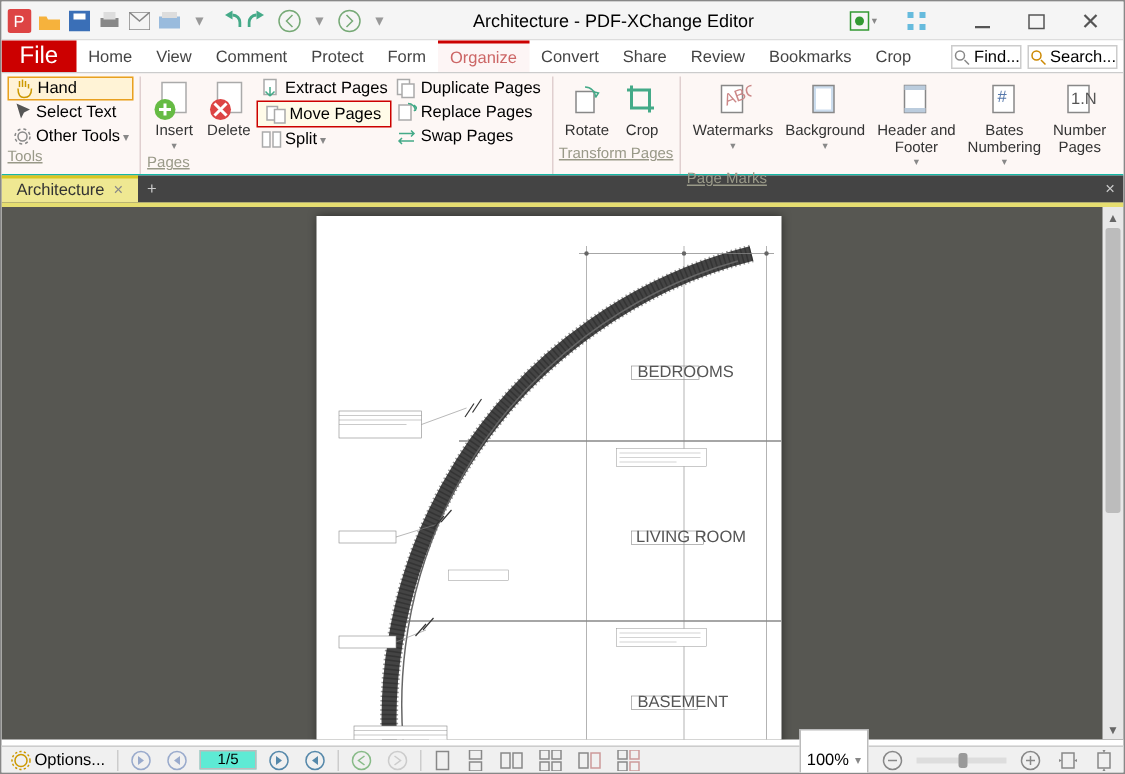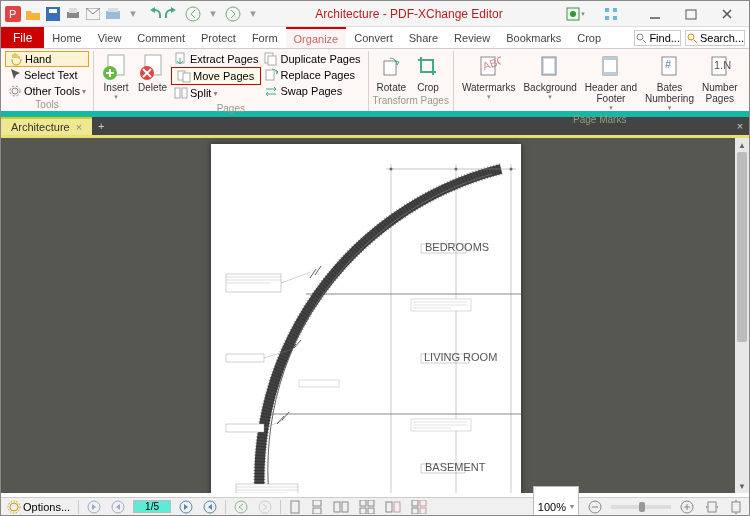--- a/index.html
+++ b/index.html
@@ -2,37 +2,37 @@
 <html><head>
 <meta charset="utf-8">
 <style>
 * { box-sizing: border-box; margin: 0; padding: 0; font-family: "Segoe UI", Tahoma, sans-serif; font-size: 11px; }
 body { background: #fff; width: 750px; height: 516px; overflow: hidden; border: 1px solid #888; position: relative; }
 
 
 .titlebar { height: 26px; background: #f5f5f5; display: flex; align-items: center; border-bottom: 1px solid #ddd; }
 .qat { display: flex; align-items: center; gap: 4px; padding: 0 4px; }
 .qat .ico { width: 16px; height: 16px; display: flex; align-items: center; justify-content: center; }
-.title-text { flex: 1; text-align: center; color: #b91c1c; font-size: 12px; }
+.title-text { flex: 1; text-align: center; color: #000000; font-size: 12px; }
 .winctrl { display: flex; gap: 8px; padding: 0 8px; }
 .winctrl .ico { width: 28px; height: 20px; display: flex; align-items: center; justify-content: center; cursor: pointer; }
 
 
 .tabsrow { height: 22px; display: flex; align-items: stretch; border-bottom: 1px solid #ccc; background: #fff; }
-.file-tab { background: #c00; color: #fff; padding: 0 12px; display: flex; align-items: center; font-size: 12px; cursor: pointer; }
+.file-tab { background: #c00; color: #fff; padding: 0 12px; display: flex; align-items: center; font-size: 16px; cursor: pointer; }
 .rtab { padding: 0 8px; display: flex; align-items: center; color: #444; cursor: pointer; font-size: 11px; }
 .rtab.active { color: #c66; border-top: 2px solid #c00; background: #fdf5f5; }
 .tabs-right { margin-left: auto; display: flex; align-items: center; gap: 4px; padding-right: 4px; }
 .pillbtn { border: 1px solid #ccc; padding: 1px 0; display: flex; align-items: center; gap: 2px; cursor: pointer; font-size: 10px; }
 
 
-.ribbon { height: 68px; background: #fdf7f5; border-bottom: 6px solid #14b8a6; display: flex; padding: 2px 0 0 0; }
+.ribbon { height: 68px; background: #fdf7f5; border-bottom: 1px solid #14b8a6; display: flex; padding: 2px 0 0 0; }
 .rgroup { border-right: 1px solid #e0cfcf; padding: 0 4px; display: flex; flex-direction: column; }
 .rgroup-body { flex: 1; display: flex; align-items: flex-start; }
-.rgroup-label { text-align: center; color: #998; font-size: 10px; padding-bottom: 8px; }
+.rgroup-label { color: #998; font-size: 10px; padding-bottom: 8px; text-decoration: underline; }
 .bigbtn { display: flex; flex-direction: column; align-items: center; justify-content: flex-start; padding: 2px 4px; cursor: pointer; min-width: 36px; }
 .bigbtn .bic { width: 28px; height: 28px; display: flex; align-items: center; justify-content: center; }
 .bigbtn .blab { font-size: 10px; color: #333; text-align: center; line-height: 1.1; margin-top: 1px; }
 .stackcol { display: flex; flex-direction: column; gap: 0; }
 .smallbtn { display: flex; align-items: center; gap: 2px; padding: 1px 3px; cursor: pointer; font-size: 10px; height: 16px; }
 .smallbtn.sel { background: #fff3d6; border: 1px solid #e8a020; }
 .smallbtn .sic { width: 14px; height: 14px; display: flex; align-items: center; justify-content: center; }
 .highlight-move { border: 1px solid #c00; padding: 0 2px; background: #fffbe8; }
 
 

